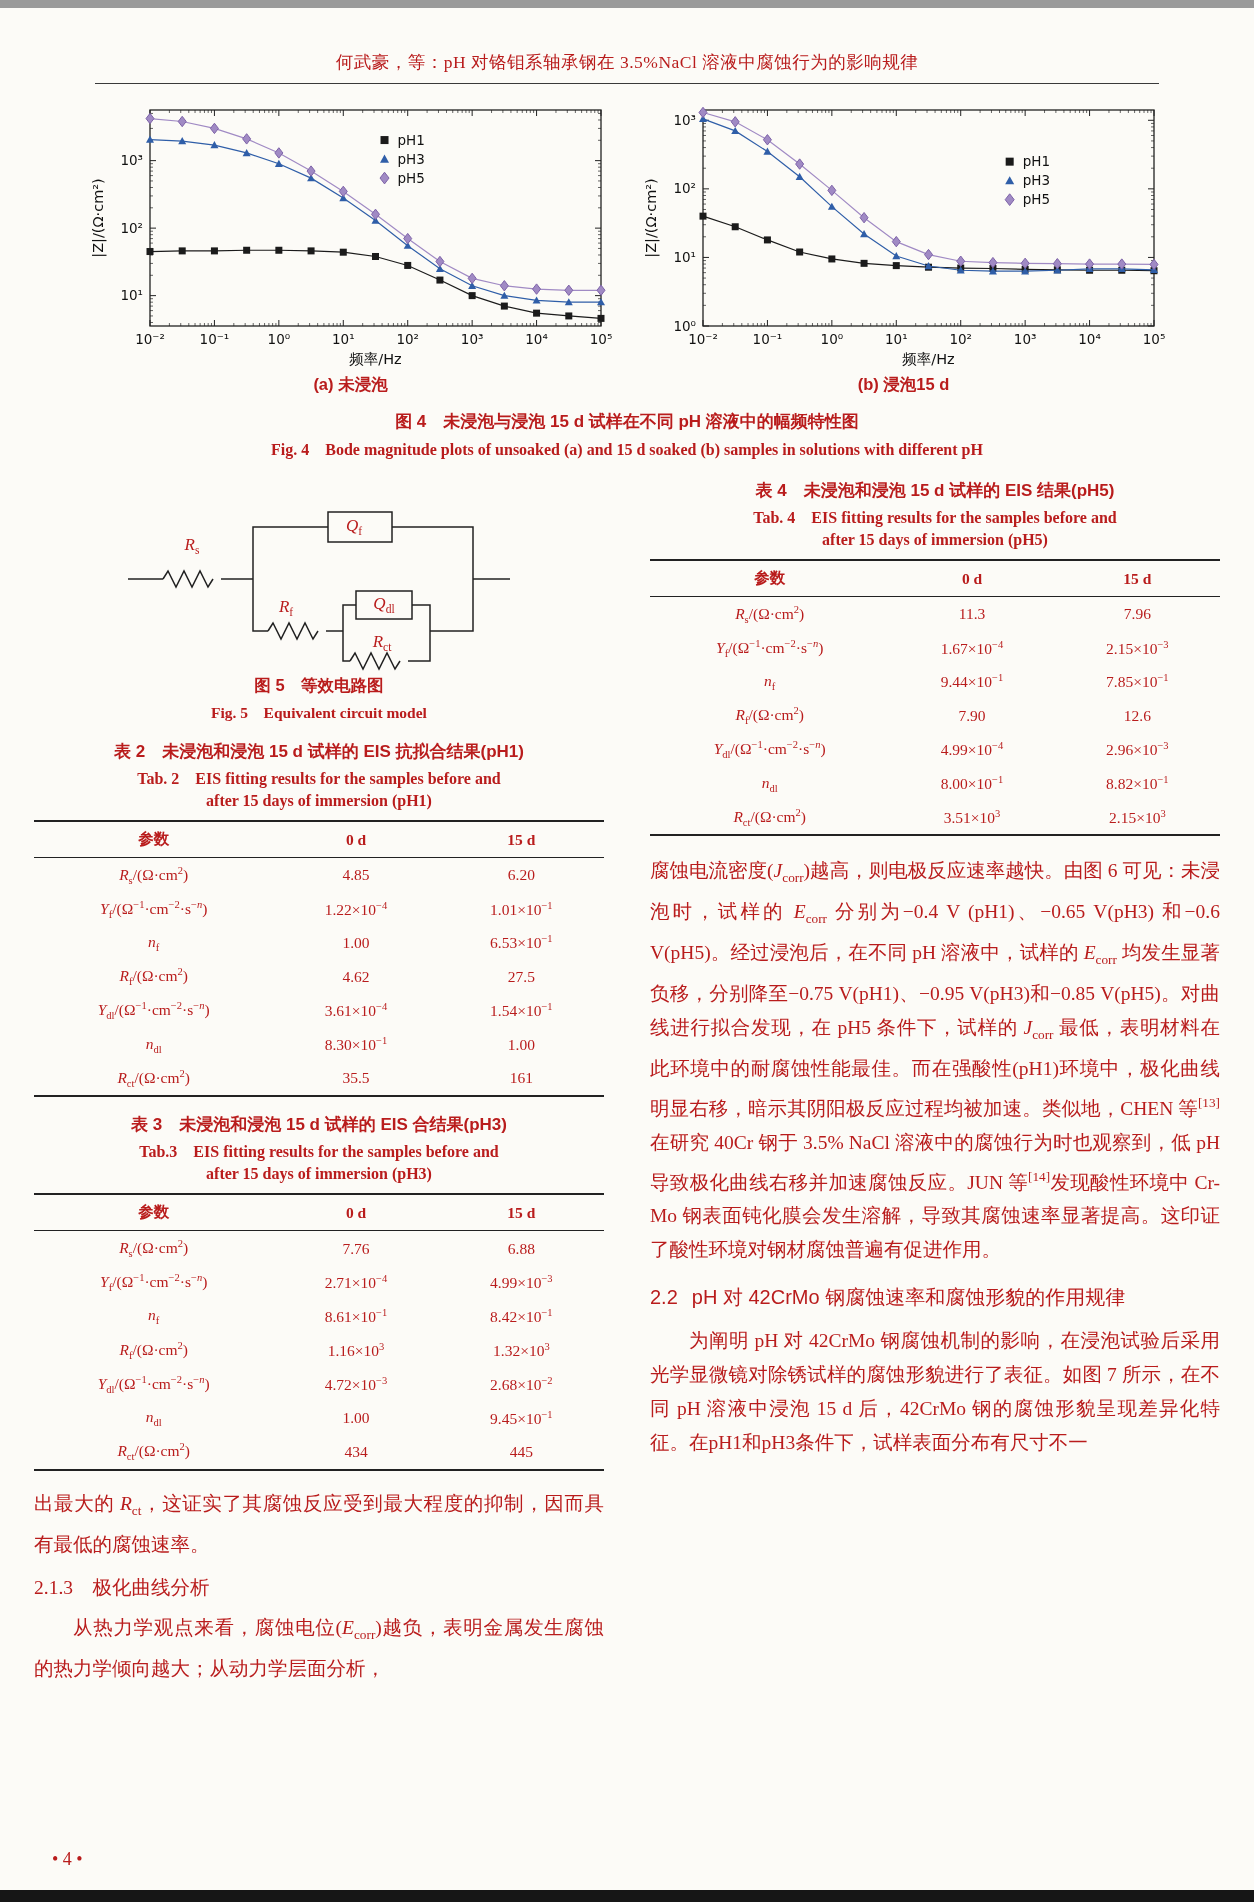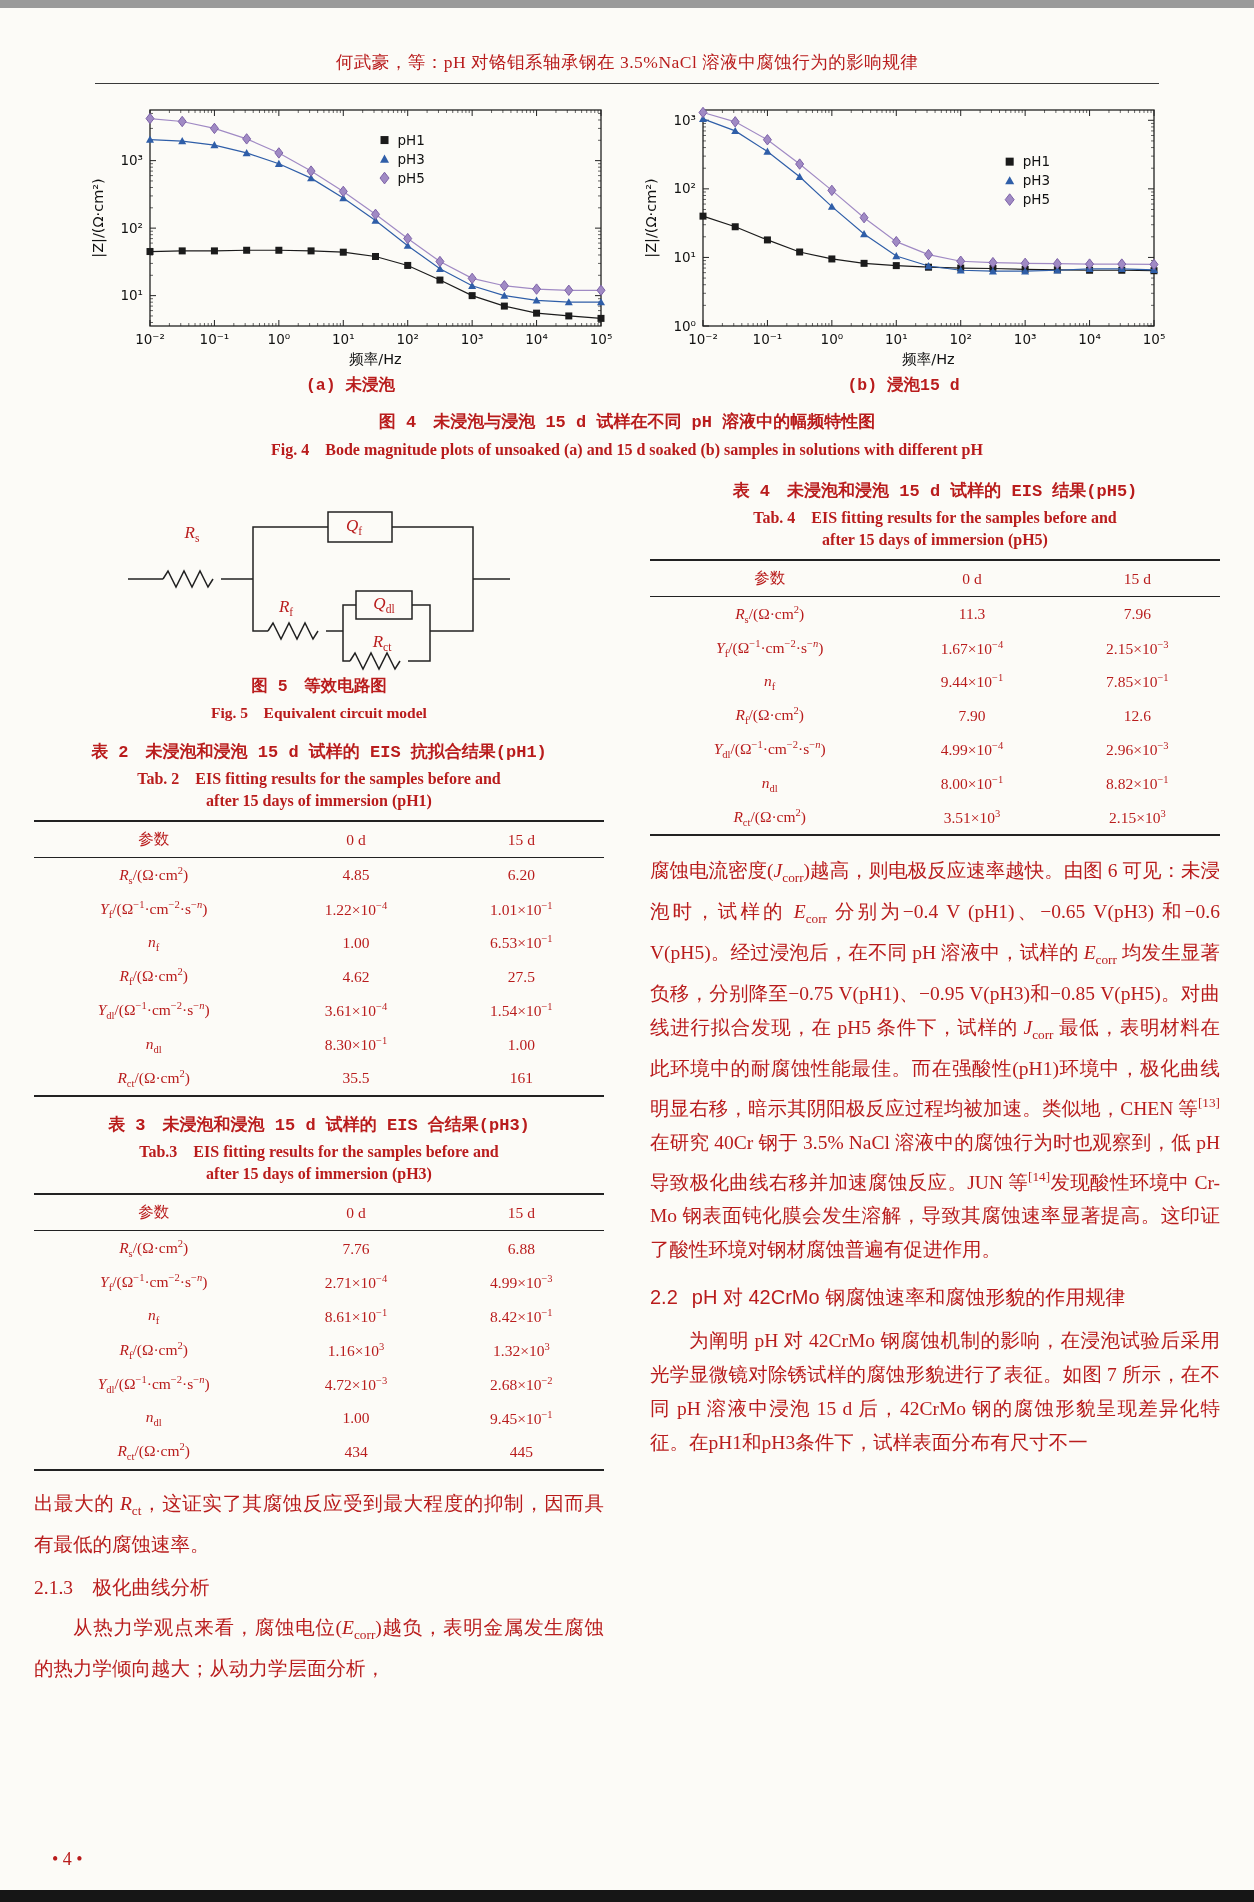--- a/index.html
+++ b/index.html
@@ -5,21 +5,21 @@
   *{margin:0;padding:0;box-sizing:border-box}
   html,body{background:#9a9a9a}
   .page{width:1254px;height:1902px;margin:8px auto;background:#fcfbf7;position:relative;
         font-family:"Liberation Serif","DejaVu Serif",serif;color:#b91c1c;overflow:hidden}
   .header{padding-top:42px;text-align:center;font-size:17.5px;letter-spacing:.5px}
   .header-rule{border-bottom:1.5px solid #3a3a3a;margin:9px 95px 0 95px}
 
   .figures{display:flex;justify-content:center;gap:28px;margin-top:16px}
   .figure{display:flex;flex-direction:column;align-items:center}
   .chart svg{display:block}
-  .zh-bold{font-family:Liberation Mono, monospace;font-weight:bold}
+  .zh-bold{font-family:Liberation Sans, sans-serif;font-weight:bold}
   .fig-sub-caption{font-size:16.5px;margin-top:2px}
   .fig4-zh{ text-align:center;font-size:17px;margin-top:14px}
   .fig4-en{ text-align:center;font-size:16px;font-weight:bold;margin-top:7px;
             font-family:"Liberation Serif","DejaVu Serif",serif}
 
   .columns{display:flex;gap:46px;padding:0 34px;margin-top:16px}
   .col{flex:1;min-width:0}
 
   
   .circuit-fig{position:relative;width:402px;height:196px;margin:2px auto 0 auto}
@@ -27,21 +27,21 @@
   .clabel i{font-style:italic}
   .fig5-zh{text-align:center;font-size:16.5px;margin-top:0px}
   .fig5-en{text-align:center;font-size:15.5px;font-weight:bold;margin-top:6px}
 
   
   .tbl-title-zh{text-align:center;font-size:17px;margin-top:16px}
   .tbl-title-en{text-align:center;font-size:16px;font-weight:bold;margin-top:6px}
   table.three-line{width:100%;border-collapse:collapse;margin-top:10px;
                    border-top:2px solid #222;border-bottom:2px solid #222;font-size:15.5px}
   table.three-line thead tr{border-bottom:1px solid #222}
-  table.three-line th{font-weight:normal;padding:7px 2px;font-size:15.5px}
+  table.three-line th{font-weight:bold;padding:7px 2px;font-size:15.5px}
   table.three-line td{text-align:center;padding:6.5px 2px}
   table.three-line td.param{font-style:normal}
   table.three-line col.c0{width:42%} table.three-line col.c1{width:29%} table.three-line col.c2{width:29%}
 
   .para{font-size:19.5px;line-height:34px;text-align:justify;margin-top:10px}
   .indent{text-indent:2em}
   .subsec{font-size:19.5px;margin-top:12px}
   .sec-head{display:flex;gap:14px;margin-top:14px;font-size:20px;line-height:33px;
             font-family:"Liberation Sans","DejaVu Sans",sans-serif;font-weight:normal}
   .sec-head .num{flex:none}
@@ -605,21 +605,21 @@
             <path d="M225,152 V126 H238"></path>
             <rect x="238" y="112" width="56" height="28"></rect>
             <path d="M294,126 H312 V152"></path>
             <path d="M225,152 V182 H232"></path>
             <path d="M232,182 l5,-8 l8,16 l8,-16 l8,16 l8,-16 l8,16 l5,-8"></path>
             <path d="M290,182 H312 V152"></path>
             <path d="M312,152 H355 V100"></path>
             <path d="M355,100 H392"></path>
           </g>
         </svg>
-        <div class="clabel" style="left:52px;top:44px;width:44px"><i>R</i><sub>s</sub></div>
+        <div class="clabel" style="left:52px;top:56px;width:44px"><i>R</i><sub>s</sub></div>
         <div class="clabel" style="left:210px;top:37px;width:52px"><i>Q</i><sub>f</sub></div>
         <div class="clabel" style="left:145px;top:118px;width:46px"><i>R</i><sub>f</sub></div>
         <div class="clabel" style="left:238px;top:115px;width:56px"><i>Q</i><sub>dl</sub></div>
         <div class="clabel" style="left:235px;top:153px;width:58px"><i>R</i><sub>ct</sub></div>
       </div>
       <div class="fig5-zh zh-bold">图 5　等效电路图</div>
       <div class="fig5-en">Fig. 5　Equivalent circuit model</div>
 
       <div class="tbl-title-zh zh-bold">表 2　未浸泡和浸泡 15 d 试样的 EIS 抗拟合结果(pH1)</div>
       <div class="tbl-title-en">Tab. 2　EIS fitting results for the samples before and</div>

